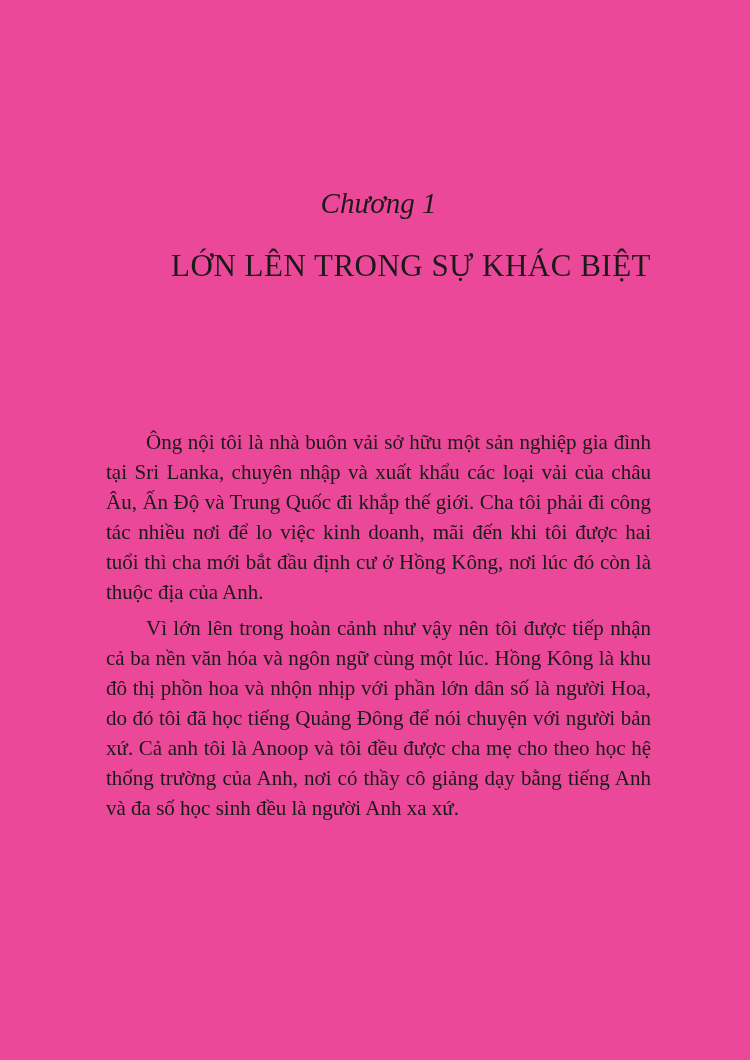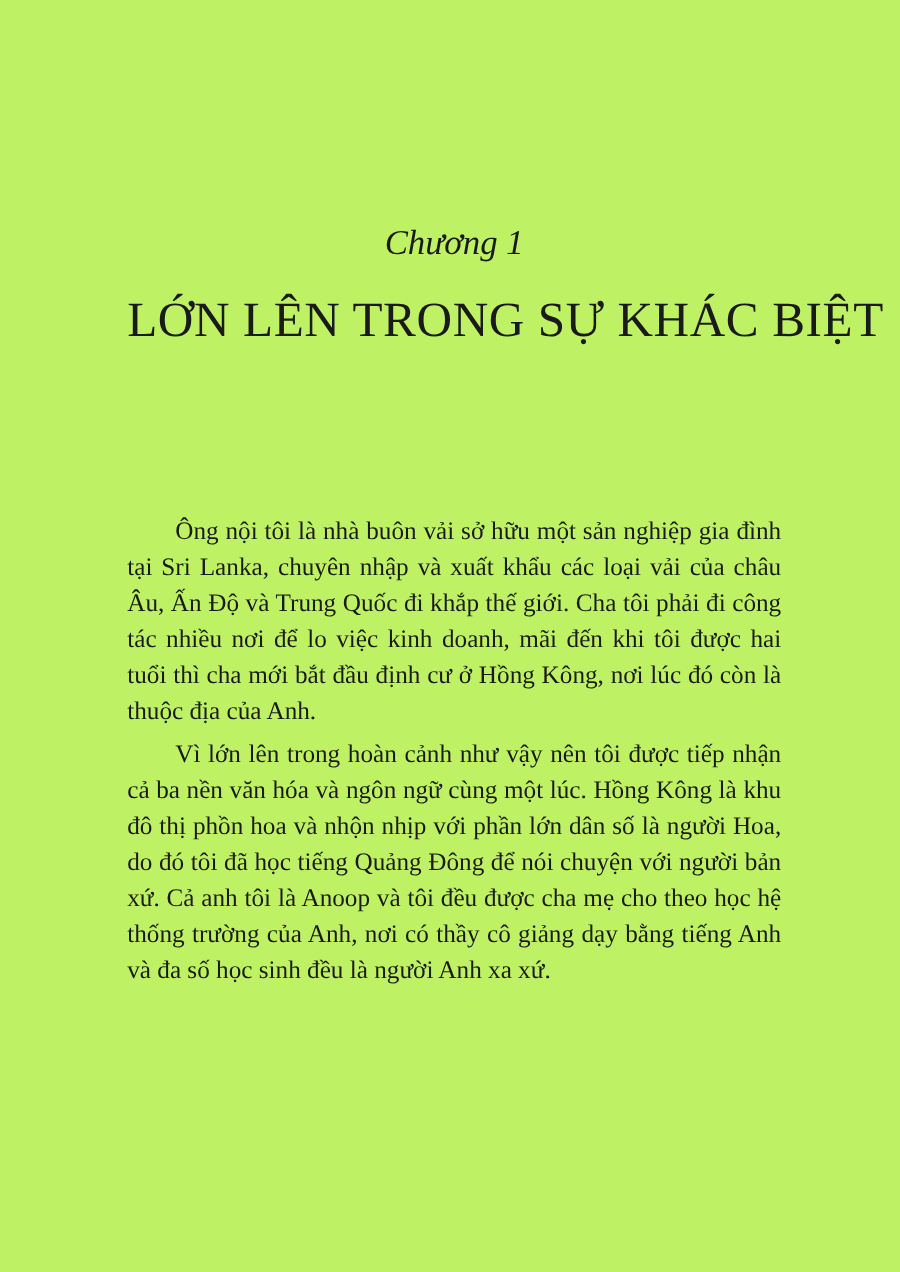--- a/index.html
+++ b/index.html
@@ -12,36 +12,36 @@
     background: #ffffff;
     color: #1a1a1a;
     font-family: "Liberation Serif", "DejaVu Serif", serif;
     overflow: hidden;
   }
   .page {
     box-sizing: border-box;
     width: 750px;
     height: 1060px;
     padding: 0 99px 0 106px;
-    background: #bef264;
+    background: #ec4899;
   }
   .chapter-label {
     margin: 0;
     padding-top: 186px;
     text-align: center;
     font-style: italic;
     font-weight: normal;
     font-size: 29px;
     line-height: 34px;
   }
   .chapter-title {
     margin: 28px 0 0 0;
     text-align: right;
     font-weight: normal;
-    font-size: 41px;
+    font-size: 31px;
     line-height: 36px;
     letter-spacing: 0.5px;
     white-space: nowrap;
   }
   .body-text {
     margin-top: 143px;
     font-size: 21px;
     line-height: 30px;
     text-align: justify;
     text-justify: inter-word;

